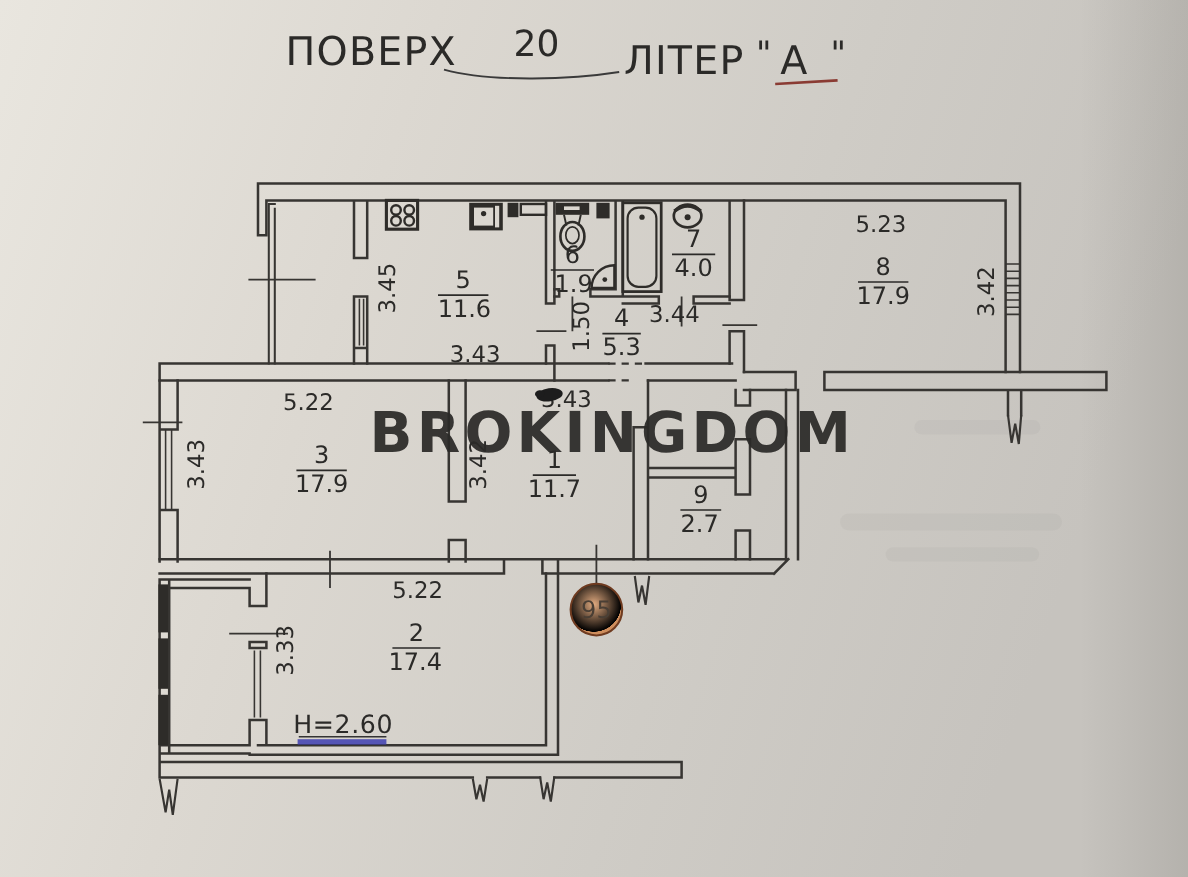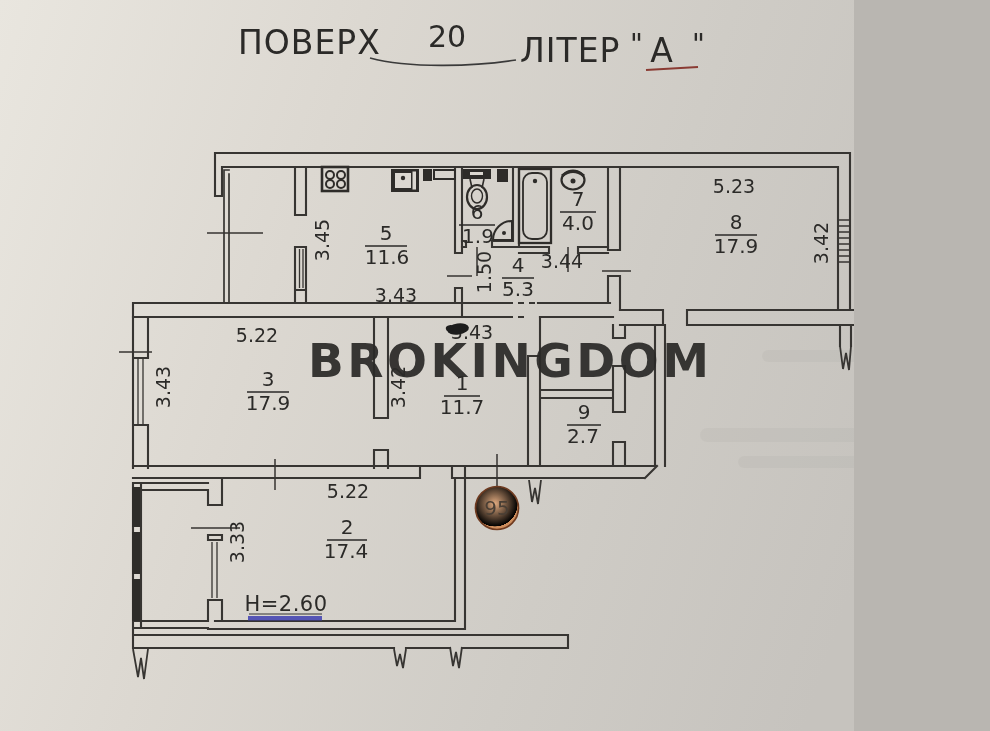--- a/index.html
+++ b/index.html
@@ -1,16 +1,16 @@
 <!DOCTYPE html>
 <html><head>
 <meta charset="utf-8">
 <style>
   html,body{margin:0;padding:0;background:#b9b6b1;}
-  #page{position:relative;width:854px;height:731px;overflow:hidden;
+  #page{position:relative;width:990px;height:731px;overflow:hidden;
         font-family:"DejaVu Sans",sans-serif;}
   svg{display:block;}
   text{fill:#2b2a28;font-family:"DejaVu Sans",sans-serif;}
   .hdr{font-size:33px;letter-spacing:1px;}
   .hdr-num{font-size:30px;}
   .hdr-q{font-size:28px;}
   .rm-num{font-size:20px;}
   .rm-area{font-size:20px;}
   .dim{font-size:19px;}
   .wm{font-size:47px;font-weight:bold;letter-spacing:3.5px;opacity:.93;}

